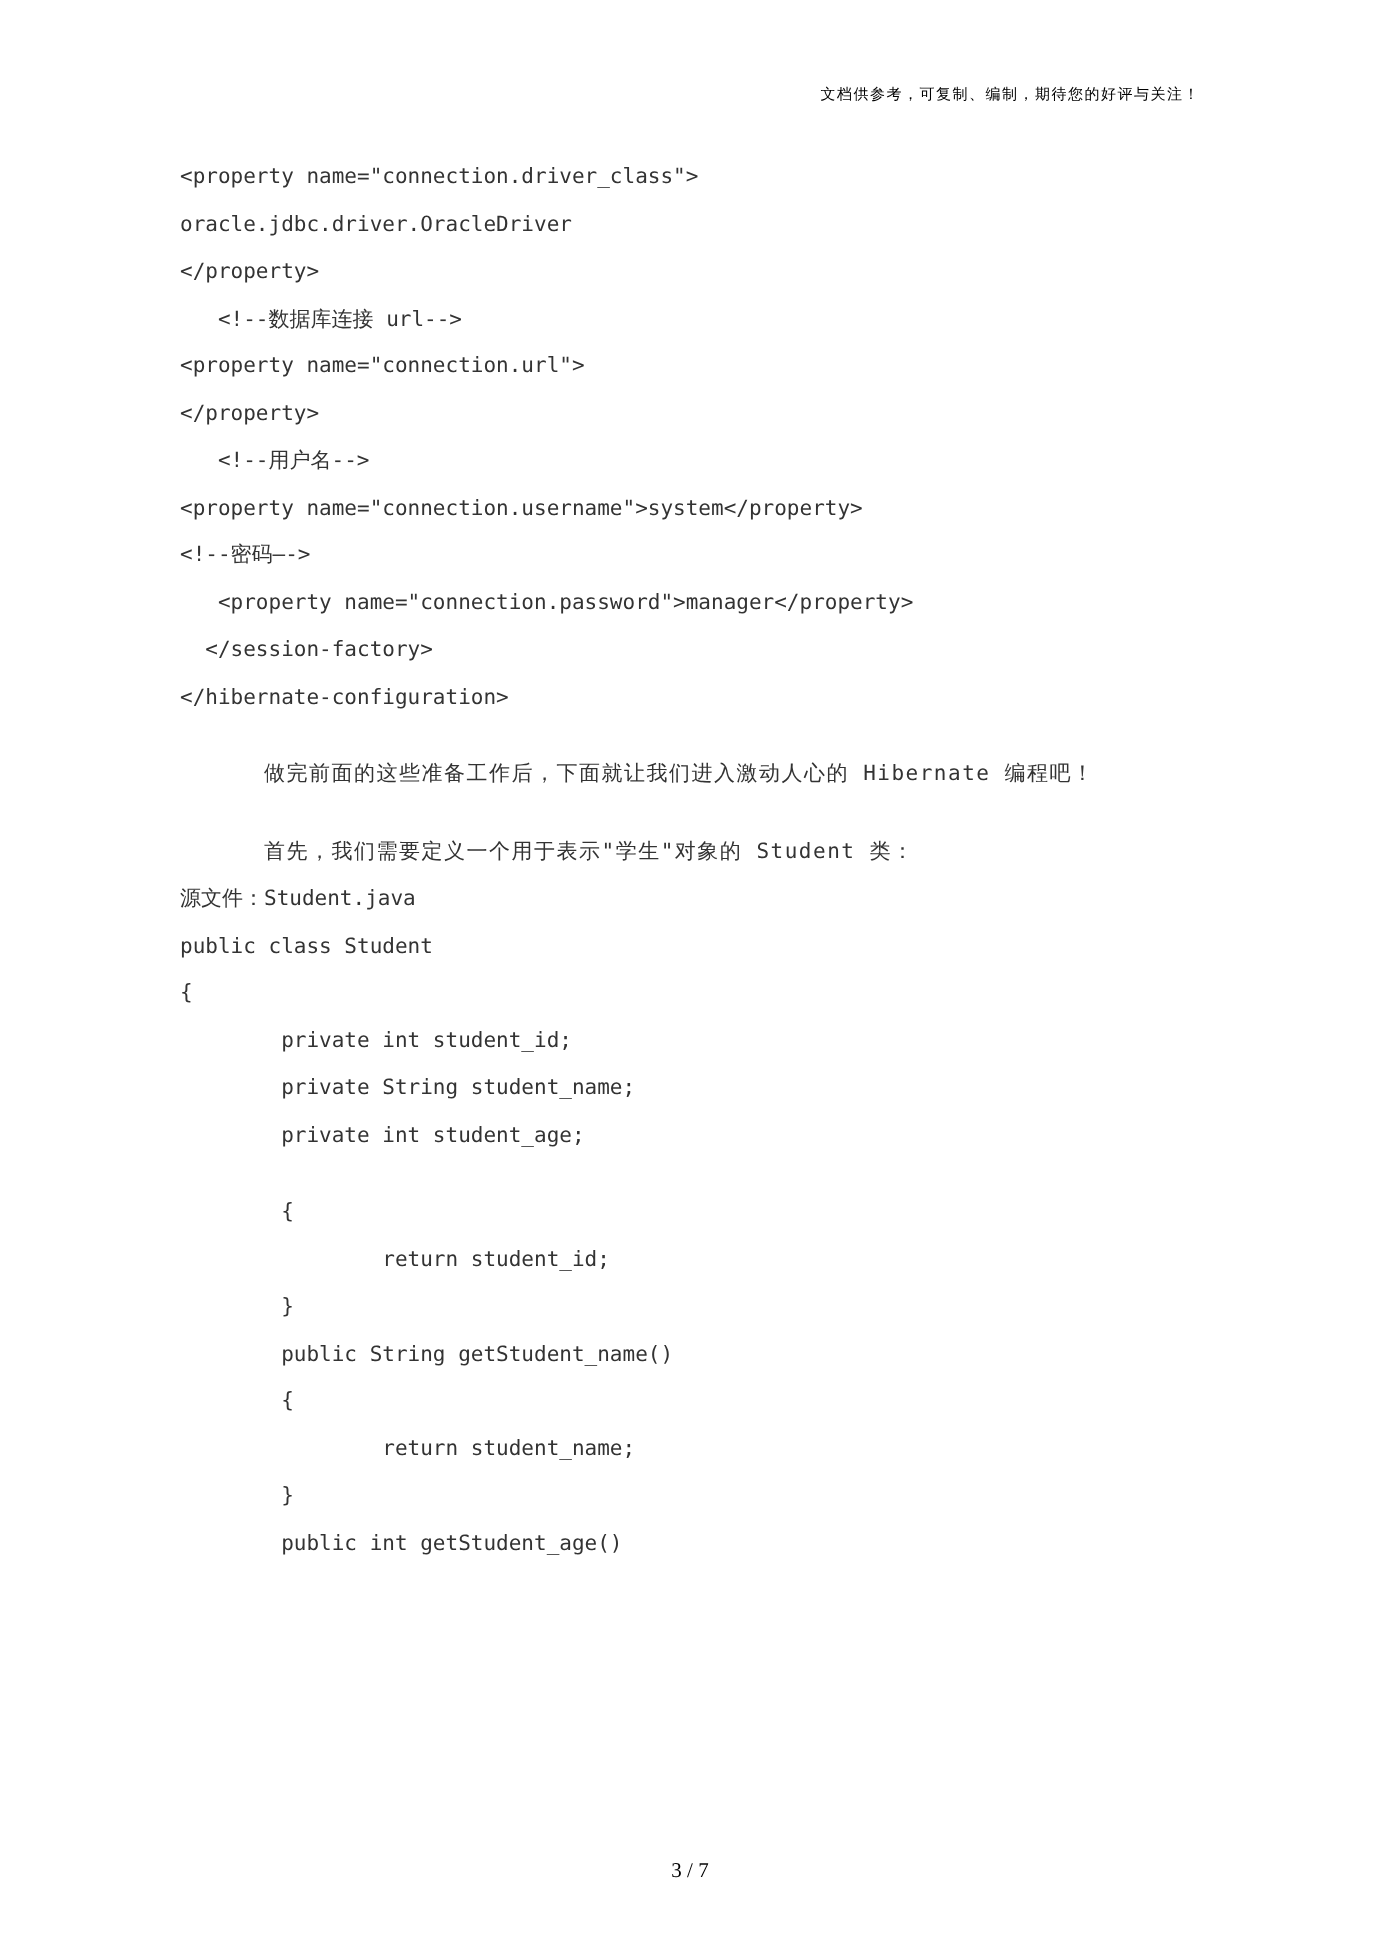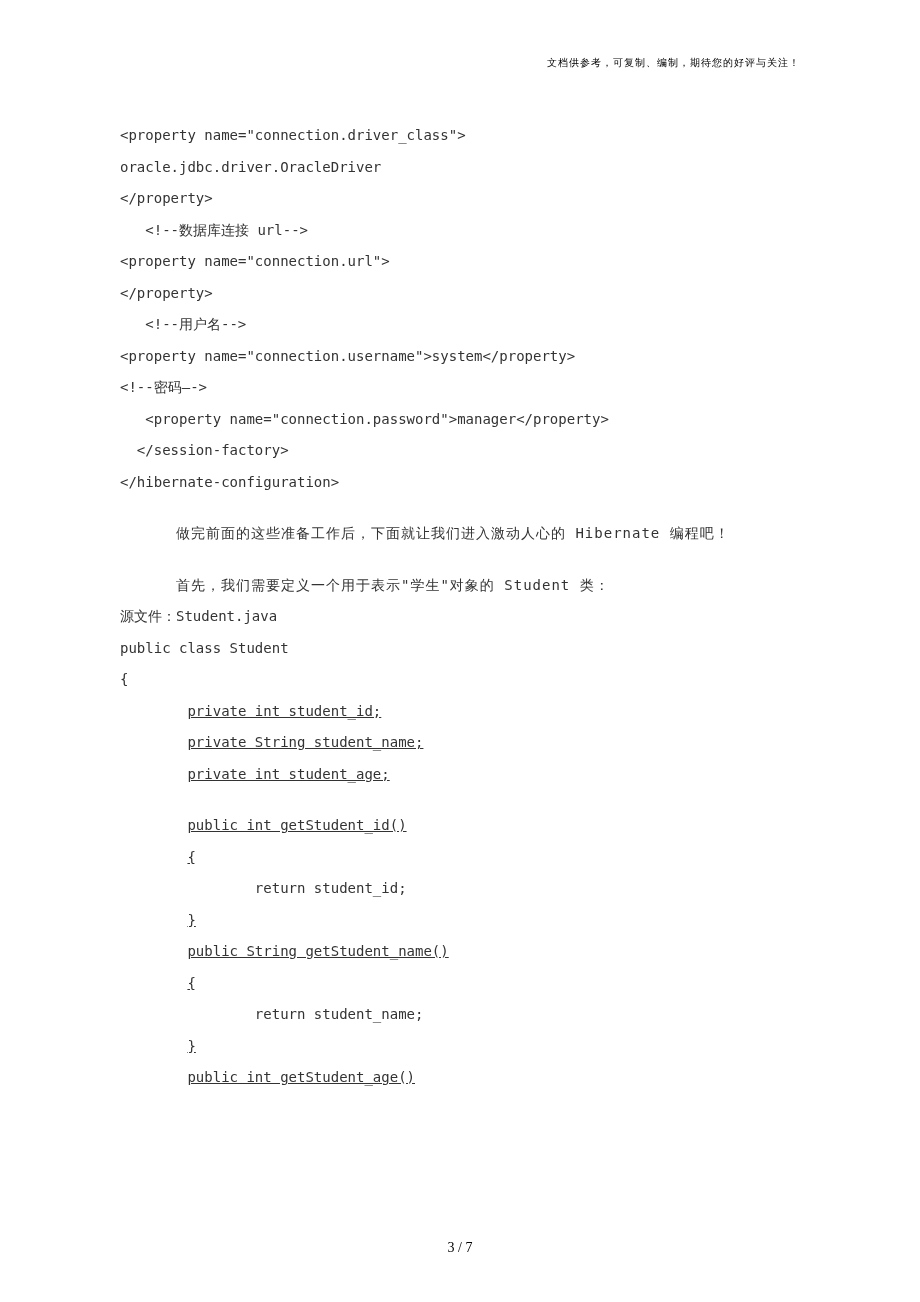--- a/index.html
+++ b/index.html
@@ -15,37 +15,37 @@
   .header-note {
     position: absolute;
     top: 56px;
     right: 120px;
     font-size: 10px;
     color: #000;
     letter-spacing: 1px;
   }
   .content {
     position: absolute;
-    top: 120px;
+    top: 103px;
     left: 120px;
     right: 115px;
     font-size: 14px;
     line-height: 2.25;
     color: #333;
     font-family: Consolas, "Courier New", monospace;
   }
   .content .para {
     margin: 0;
     white-space: pre;
     font-family: "SimSun", "宋体", Consolas, monospace;
   }
   .content .spacer {
     height: 20px;
   }
-  .indent2 { padding-left: 8ch; text-decoration: underline; }
+  .indent2 { padding-left: 8ch; }
   .indent3 { padding-left: 16ch; }
   .cn-indent { text-indent: 4em; font-family: "SimSun","宋体",serif; letter-spacing: 1px; }
   .footer {
     position: absolute;
     bottom: 46px;
     width: 100%;
     text-align: center;
     font-size: 14px;
     font-family: "SimSun","宋体",serif;
     margin-top: 12px;
@@ -75,21 +75,20 @@
   <div class="spacer"></div>
   <p class="para cn-indent">首先，我们需要定义一个用于表示"学生"对象的 Student 类：</p>
 
   <p class="para">源文件：Student.java</p>
   <p class="para">public class Student</p>
   <p class="para">{</p>
   <p class="para indent2">private int student_id;</p>
   <p class="para indent2">private String student_name;</p>
   <p class="para indent2">private int student_age;</p>
   <div class="spacer"></div>
-  <p class="para indent2">public int getStudent_id()</p>
   <p class="para indent2">{</p>
   <p class="para indent3">return student_id;</p>
   <p class="para indent2">}</p>
   <p class="para indent2">public String getStudent_name()</p>
   <p class="para indent2">{</p>
   <p class="para indent3">return student_name;</p>
   <p class="para indent2">}</p>
   <p class="para indent2">public int getStudent_age()</p>
 </div>
 

